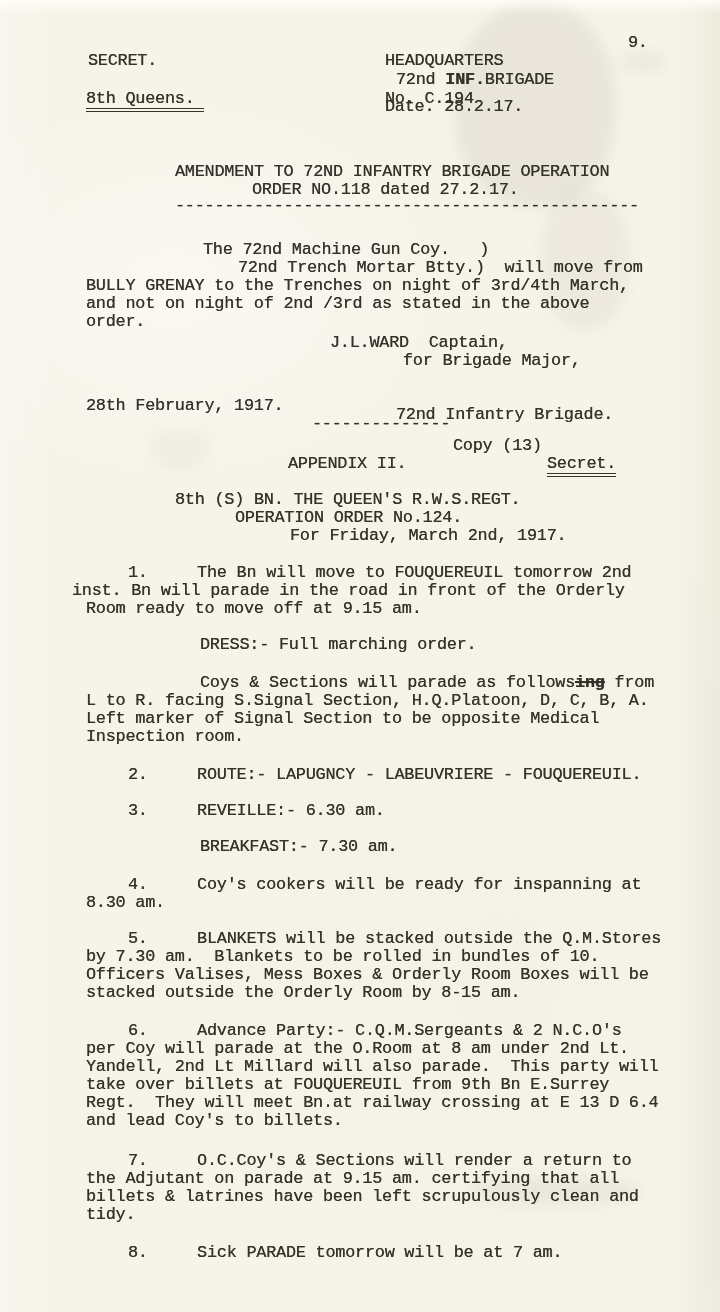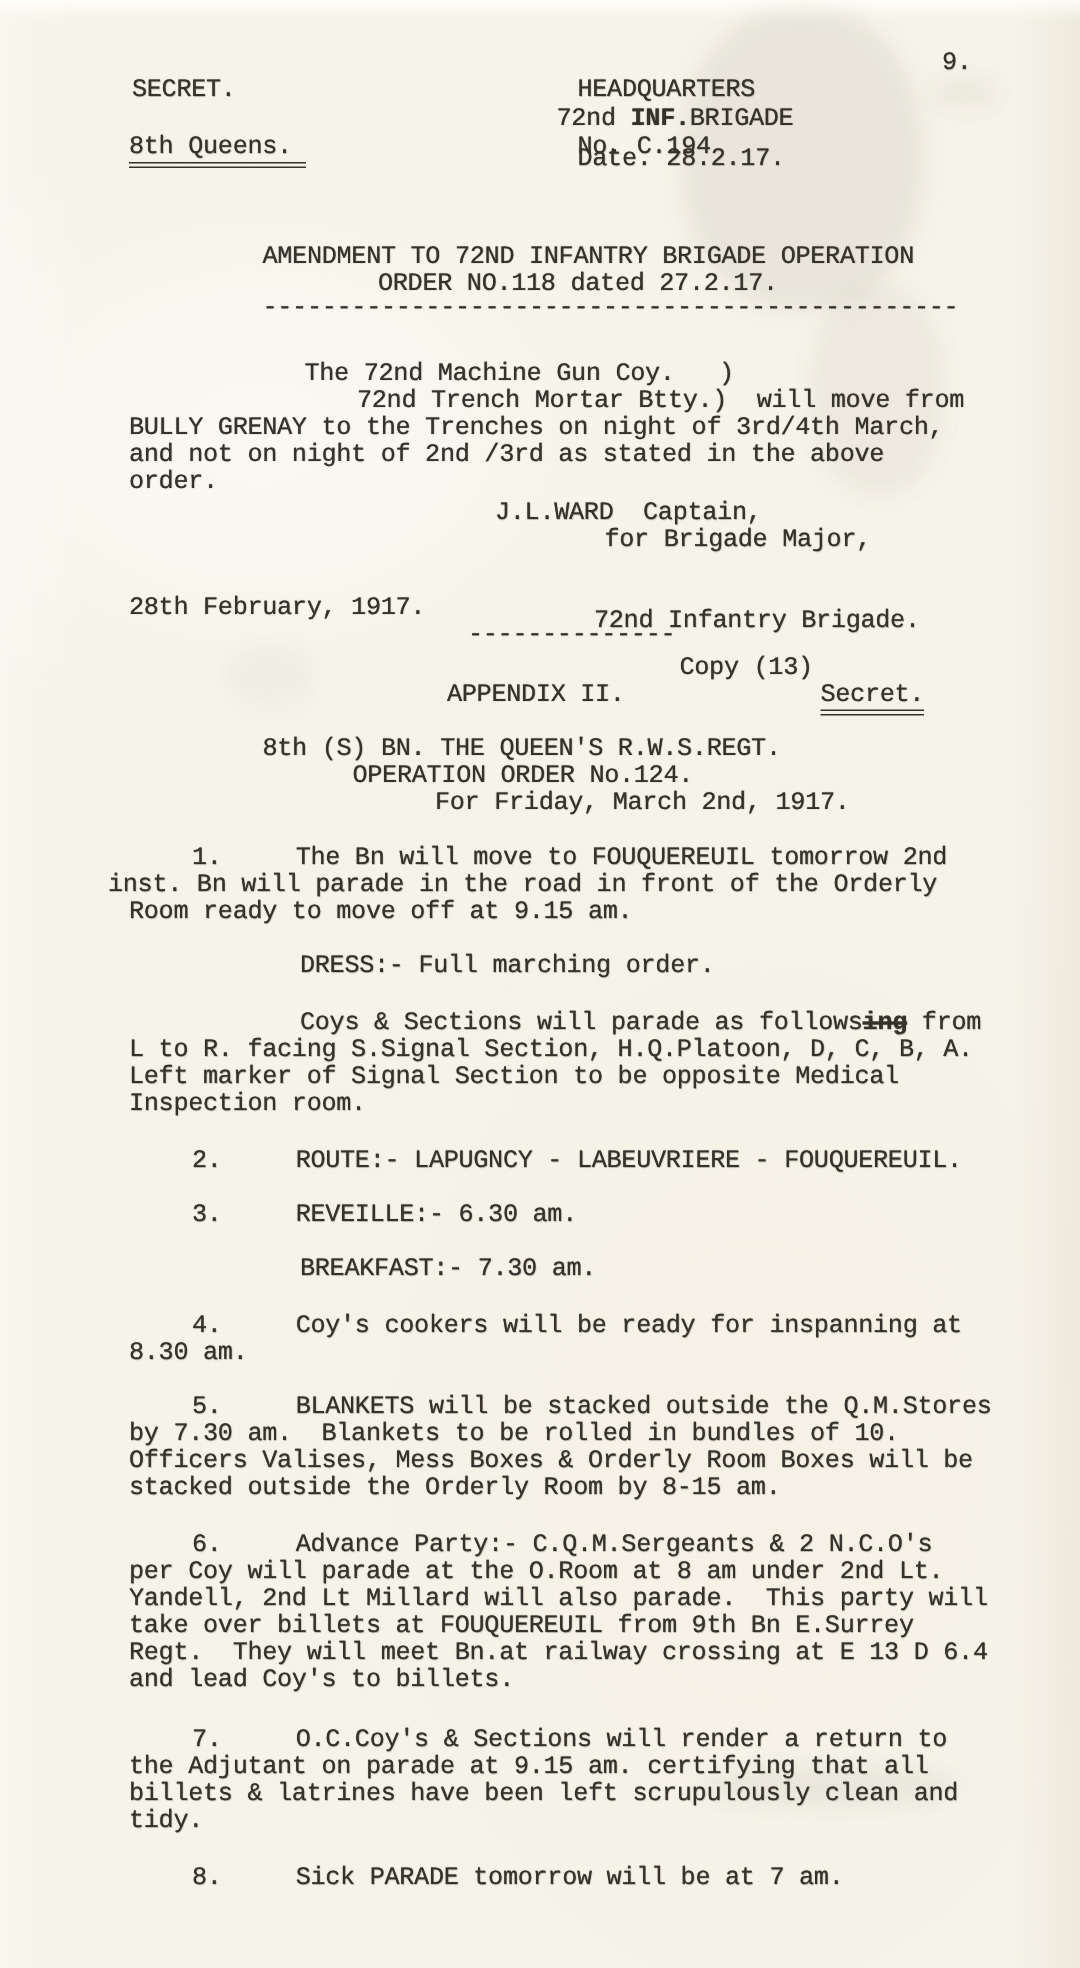--- a/index.html
+++ b/index.html
@@ -46,39 +46,39 @@
   <div class="ghost" style="left:455px;top:6px;width:160px;height:200px;"></div>
   <div class="ghost" style="left:540px;top:190px;width:90px;height:140px;opacity:.7;"></div>
   <div class="ghost" style="left:620px;top:52px;width:46px;height:20px;opacity:.8;"></div>
   <div class="ghost" style="left:468px;top:1178px;width:170px;height:26px;opacity:.9;"></div>
   <div class="ghost" style="left:150px;top:430px;width:60px;height:40px;opacity:.5;"></div>
 
   <div style="position:absolute;inset:0;">
       <div class="tline" style="left: 628px; top: 34px;"><span>9.</span></div>
       <div class="tline" style="left: 88px; top: 52px;"><span>SECRET.</span></div>
       <div class="tline" style="left: 385px; top: 52px;"><span>HEADQUARTERS</span></div>
-      <div class="tline" style="left: 371px; top: 71px;"><span>72nd </span><span class="b">INF.</span><span>BRIGADE</span></div>
+      <div class="tline" style="left: 396px; top: 71px;"><span>72nd </span><span class="b">INF.</span><span>BRIGADE</span></div>
       <div class="tline" style="left: 86px; top: 90px;"><span class="u">8th Queens. </span></div>
       <div class="tline" style="left: 385px; top: 90px;"><span>No. C.194</span></div>
       <div class="tline" style="left: 385px; top: 98px;"><span>Date. 28.2.17.</span></div>
       <div class="tline" style="left: 175px; top: 163px;"><span>AMENDMENT TO 72ND INFANTRY BRIGADE OPERATION</span></div>
       <div class="tline" style="left: 252px; top: 181px;"><span>ORDER NO.118 dated 27.2.17.</span></div>
       <div class="tline" style="left: 175px; top: 197px;"><span>-----------------------------------------------</span></div>
       <div class="tline" style="left: 203px; top: 241px;"><span>The 72nd Machine Gun Coy.   )</span></div>
       <div class="tline" style="left: 238px; top: 259px;"><span>72nd Trench Mortar Btty.)  will move from</span></div>
       <div class="tline" style="left: 86px; top: 277px;"><span>BULLY GRENAY to the Trenches on night of 3rd/4th March,</span></div>
       <div class="tline" style="left: 86px; top: 295px;"><span>and not on night of 2nd /3rd as stated in the above</span></div>
       <div class="tline" style="left: 86px; top: 313px;"><span>order.</span></div>
       <div class="tline" style="left: 330px; top: 334px;"><span>J.L.WARD  Captain,</span></div>
       <div class="tline" style="left: 403px; top: 352px; text-align: center;"><span>for Brigade Major,</span></div>
       <div class="tline" style="left: 396px; top: 370px; margin-top: 36px;"><span>72nd Infantry Brigade.</span></div>
       <div class="tline" style="left: 86px; top: 397px;"><span>28th February, 1917.</span></div>
       <div class="tline" style="left: 312px; top: 415px;"><span>--------------</span></div>
       <div class="tline" style="left: 453px; top: 437px;"><span>Copy (13)</span></div>
-      <div class="tline" style="left: 298px; top: 455px;"><span>APPENDIX II.</span></div>
+      <div class="tline" style="left: 288px; top: 455px;"><span>APPENDIX II.</span></div>
       <div class="tline" style="left: 547px; top: 455px;"><span class="u">Secret.</span></div>
       <div class="tline" style="left: 175px; top: 491px;"><span>8th (S) BN. THE QUEEN'S R.W.S.REGT.</span></div>
       <div class="tline" style="left: 235px; top: 509px;"><span>OPERATION ORDER No.124.</span></div>
       <div class="tline" style="left: 290px; top: 527px;"><span>For Friday, March 2nd, 1917.</span></div>
       <div class="tline" style="left: 128px; top: 564px;"><span>1.     The Bn will move to FOUQUEREUIL tomorrow 2nd</span></div>
       <div class="tline" style="left: 72px; top: 582px;"><span>inst. Bn will parade in the road in front of the Orderly</span></div>
       <div class="tline" style="left: 86px; top: 600px;"><span>Room ready to move off at 9.15 am.</span></div>
       <div class="tline" style="left: 200px; top: 636px;"><span>DRESS:- Full marching order.</span></div>
       <div class="tline" style="left: 86px; top: 692px;"><span>L to R. facing S.Signal Section, H.Q.Platoon, D, C, B, A.</span></div>
       <div class="tline" style="left: 200px; top: 674px;"><span>Coys &amp; Sections will parade as follows</span><span class="s">ing</span><span> from</span></div>

